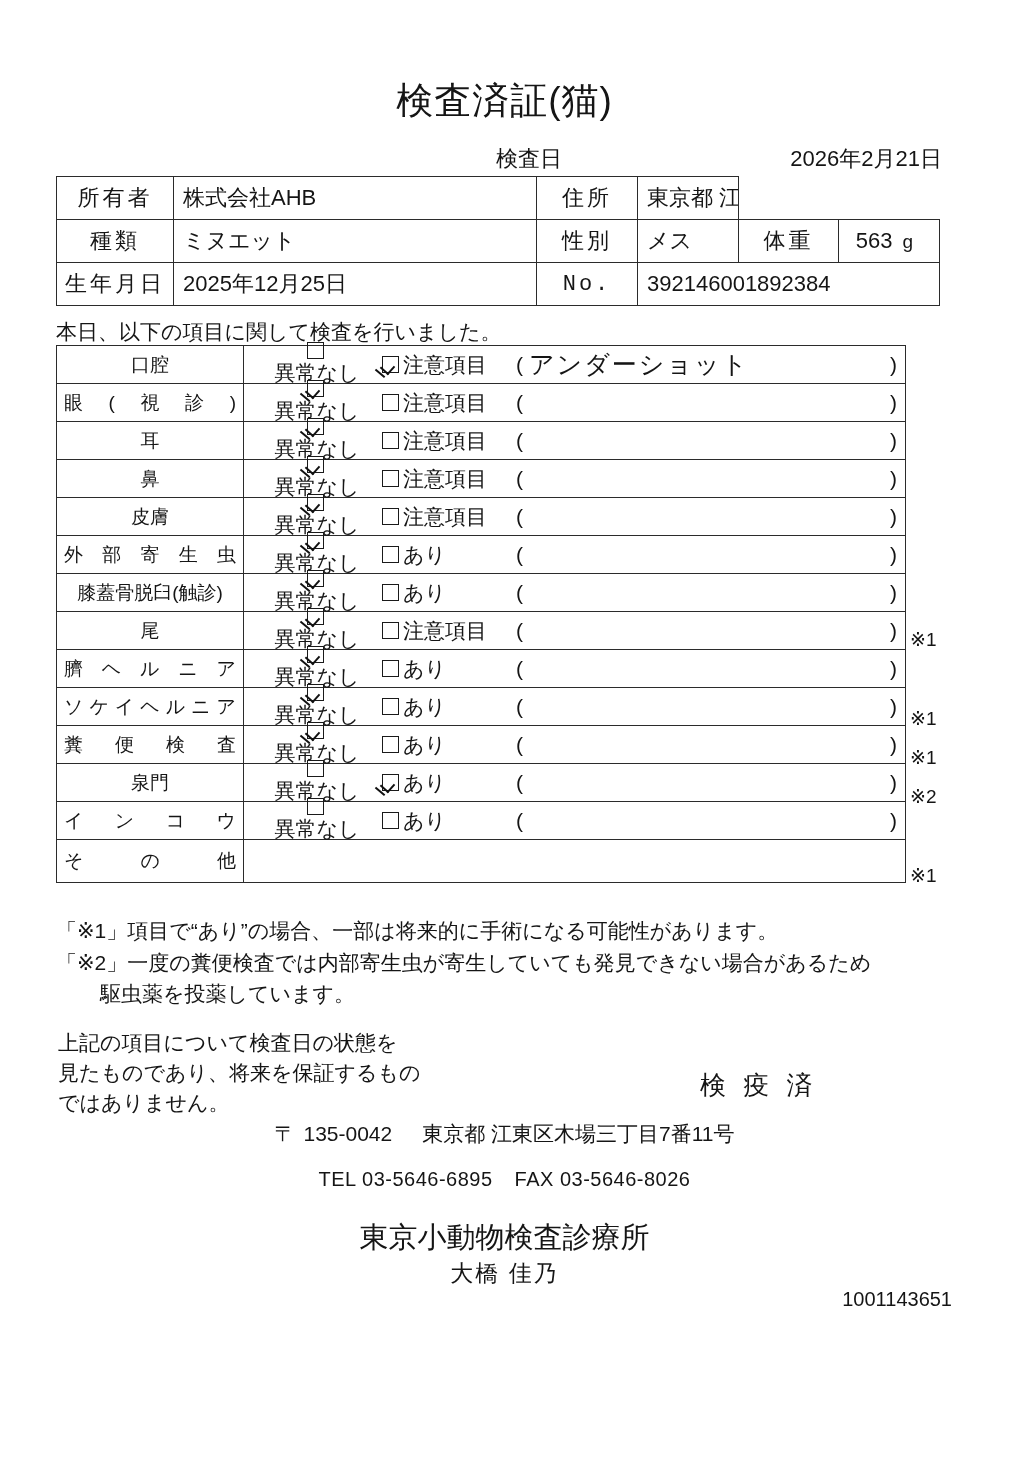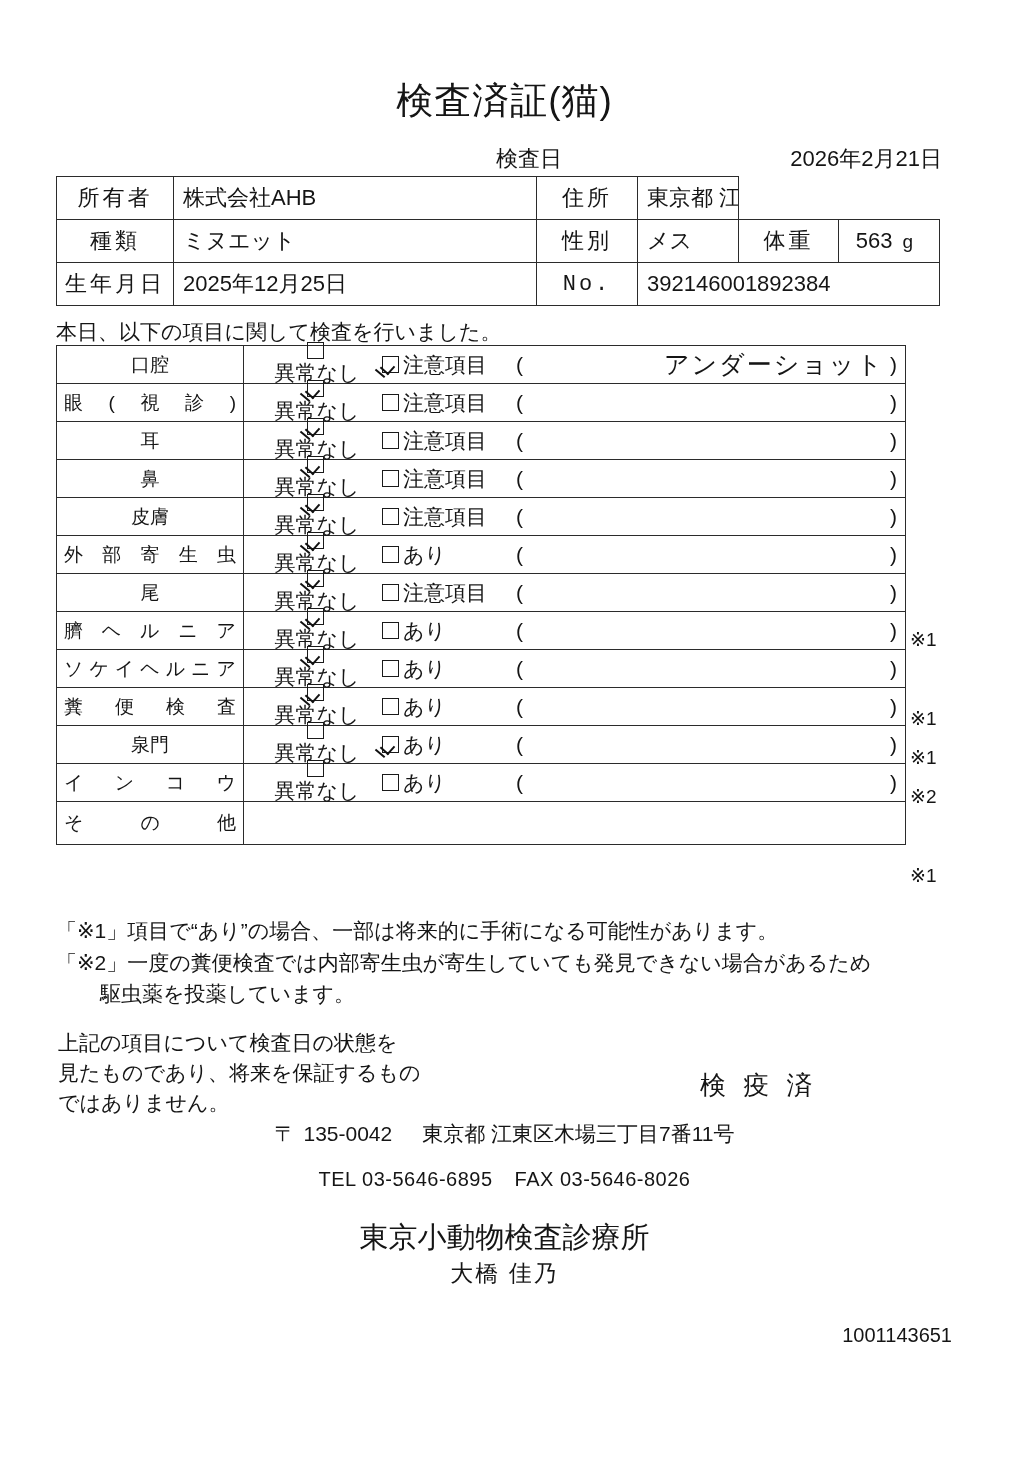--- a/index.html
+++ b/index.html
@@ -166,21 +166,21 @@
     width: 9px;
     height: 9px;
     border-left: 2.2px solid #111;
     border-bottom: 2.2px solid #111;
     transform: rotate(-48deg);
     transform-origin: center;
   }
   .paren-open { margin-left: 6px; }
   .note-area {
     flex: 1 1 auto;
-    text-align: right;
+    text-align: left;
     font-size: 25px;
     padding: 0 6px;
     font-family: "DejaVu Sans", sans-serif;
     letter-spacing: 2px;
   }
   .paren-close { padding-right: 8px; }
   .other-row td { height: 42px; }
 
   
   .marks {
@@ -255,21 +255,21 @@
     position: absolute;
     top: 1258px;
     left: 0;
     width: 1009px;
     text-align: center;
     font-size: 23px;
     letter-spacing: 2px;
   }
   .ref-no {
     position: absolute;
-    top: 1324px;
+    top: 1288px;
     left: 0;
     width: 952px;
     text-align: right;
     font-size: 20px;
   }
 </style>
 </head>
 <body>
 
 <div class="page">
@@ -424,20 +424,40 @@
                 <span class="box"></span>
                 <span>あり</span>
               </div>
               <span class="paren-open">(</span>
               <span class="note-area"></span>
               <span class="paren-close">)</span>
             </div>
           </td>
         </tr>
         <tr>
+          <td class="c-label narrow">
+            <span>膝蓋骨脱臼(触診)</span>
+          </td>
+          <td class="c-body">
+            <div class="opts">
+              <div class="opt first">
+                <span class="box checked"></span>
+                <span>異常なし</span>
+              </div>
+              <div class="opt second">
+                <span class="box"></span>
+                <span>あり</span>
+              </div>
+              <span class="paren-open">(</span>
+              <span class="note-area"></span>
+              <span class="paren-close">)</span>
+            </div>
+          </td>
+        </tr>
+        <tr>
           <td class="c-label centered">
             <span>尾</span>
           </td>
           <td class="c-body">
             <div class="opts">
               <div class="opt first">
                 <span class="box checked"></span>
                 <span>異常なし</span>
               </div>
               <div class="opt second">

